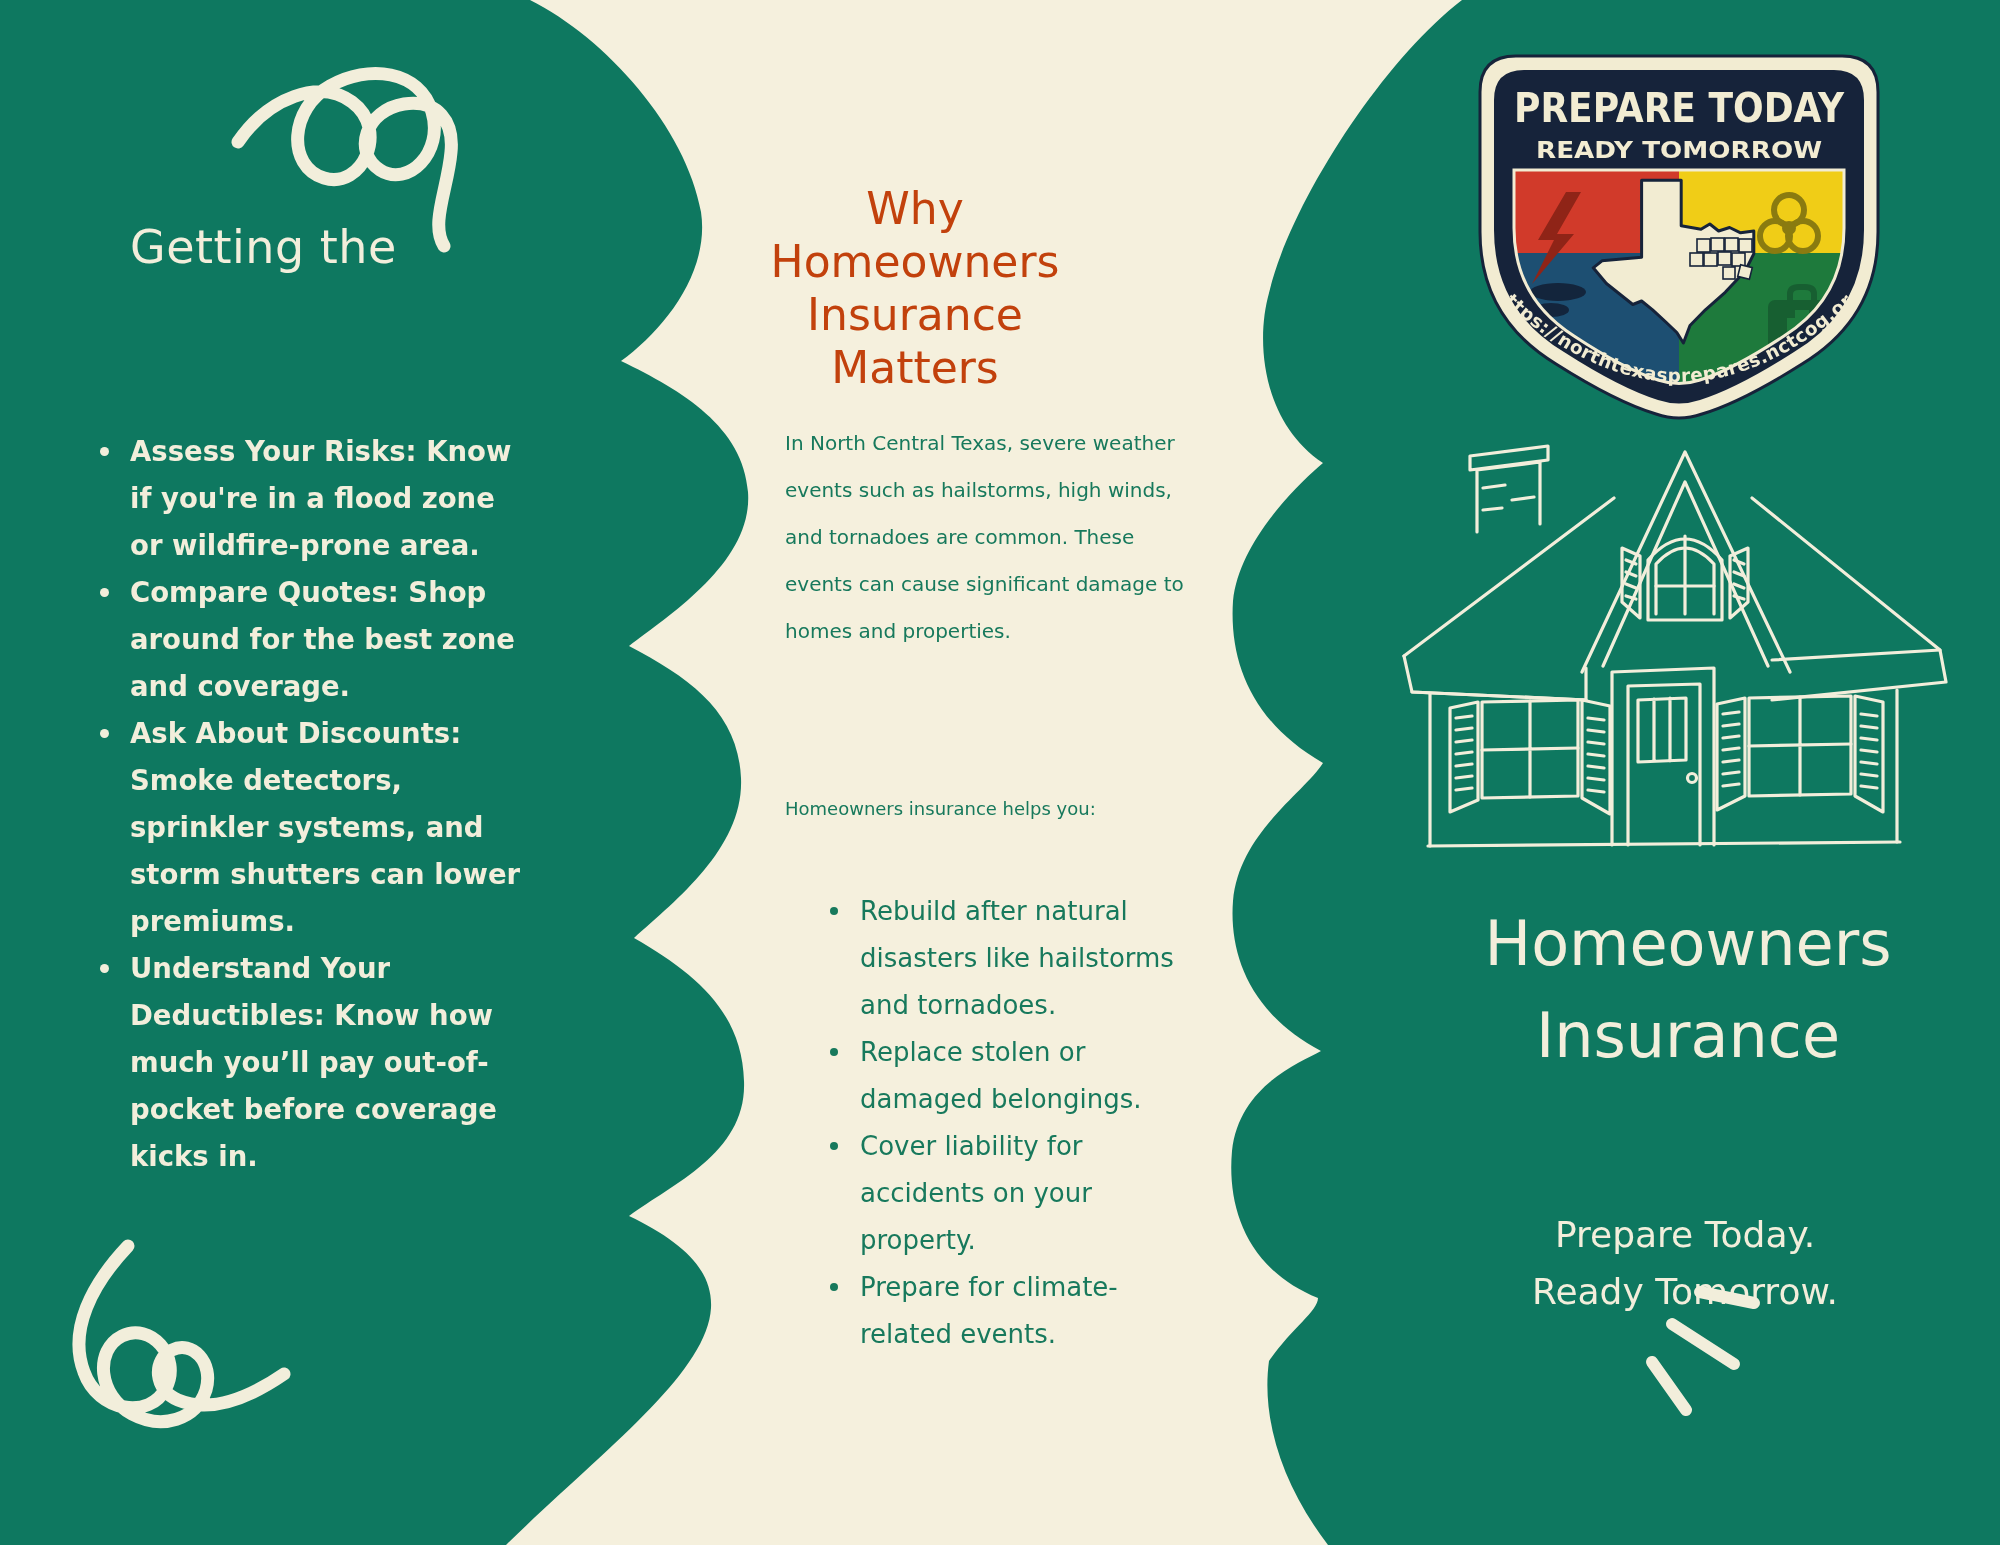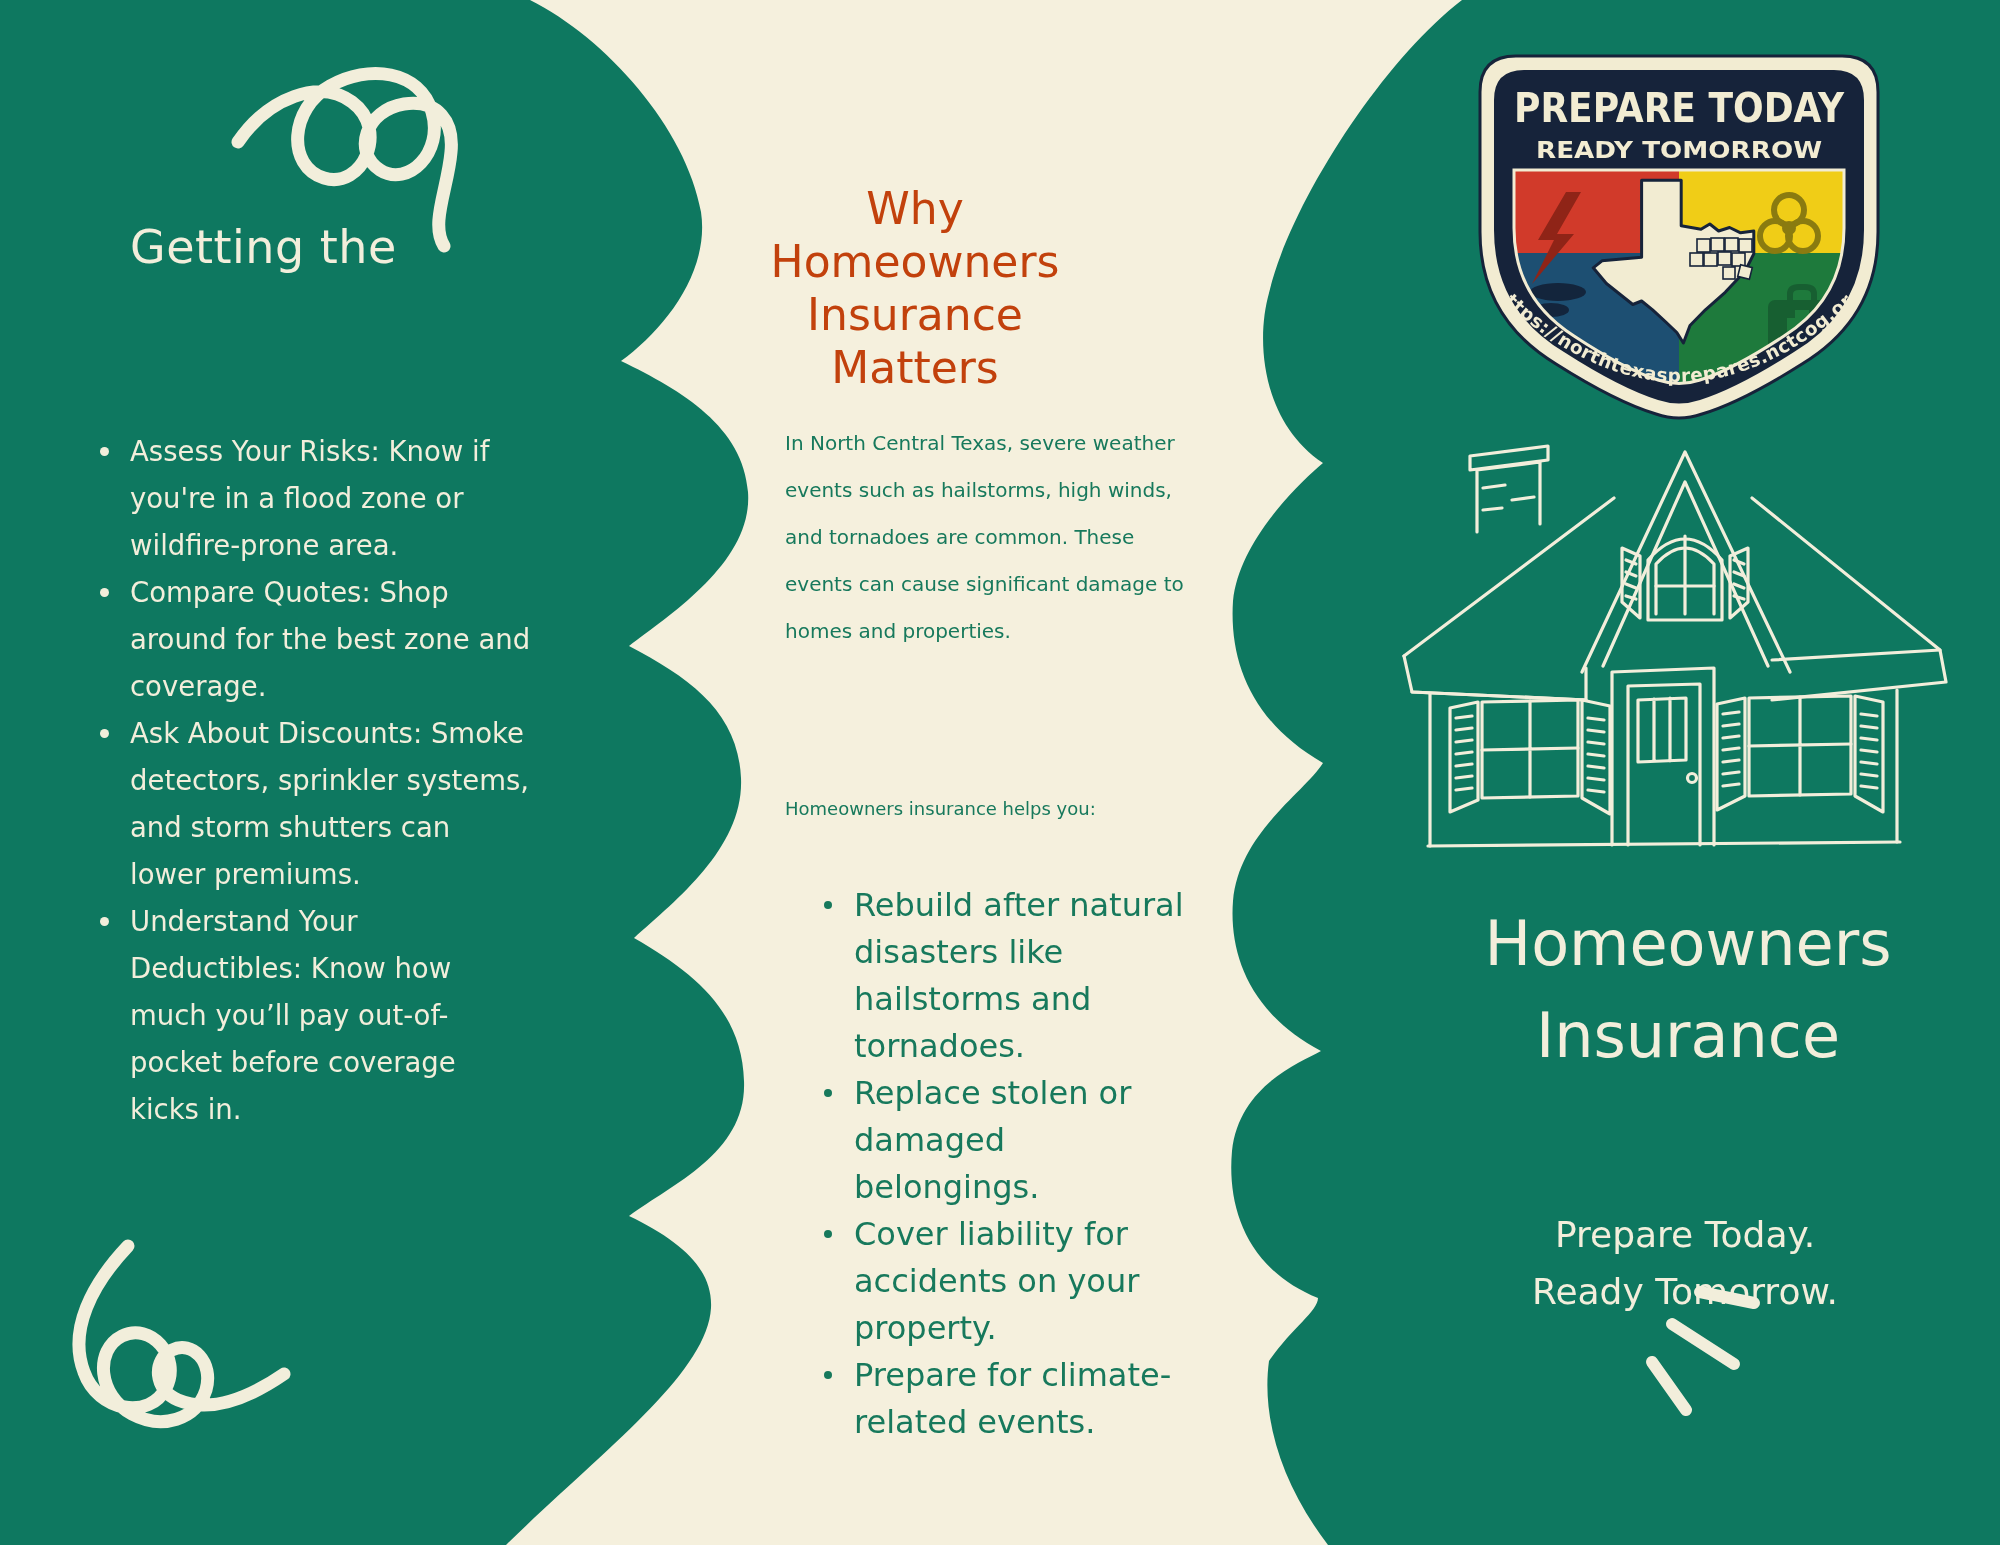--- a/index.html
+++ b/index.html
@@ -9,34 +9,34 @@
     font-family:"DejaVu Sans","Liberation Sans",sans-serif;
   }
   svg.art{position:absolute;left:0;top:0;z-index:1;}
   .txt{position:absolute;z-index:2;}
   
   .lp-heading{
     left:130px; top:220px; width:480px;
     font-size:46px; line-height:55px; color:#f2eedb; letter-spacing:.5px;
   }
   .lp-list{ left:96px; top:428px; width:436px; list-style:none; margin:0; padding:0;
-    color:#f2eedb; font-size:27.5px; line-height:47px;}
+    color:#f2eedb; font-size:27.5px; line-height:47px;font-weight:bold;}
   .lp-list li{position:relative; padding-left:34px; margin:0;}
   .lp-list li::before{content:""; position:absolute; left:4px; top:19px;
     width:9px; height:9px; border-radius:50%; background:#f2eedb;}
   
   .mid-heading{ left:615px; top:182px; width:600px; text-align:center;
     color:#c2410c; font-size:44px; line-height:53px;}
   .mid-heading span{display:block;}
   .mid-intro{ left:785px; top:420px; width:412px;
     color:#17795c; font-size:20px; line-height:47px;}
   .mid-lead{ left:785px; top:785px; width:400px;
     color:#17795c; font-size:18px; line-height:47px;}
-  .mid-list{ left:800px; top:870px; width:388px; list-style:none; margin:12px; padding:0;
-    color:#17795c; font-size:32px; line-height:47px;}
+  .mid-list{ left:800px; top:870px; width:388px; list-style:none; margin:18px; padding:0;
+    color:#17795c; font-size:26px; line-height:47px;}
   .mid-list li{position:relative; padding-left:42px;}
   .mid-list li::before{content:""; position:absolute; left:12px; top:19px;
     width:8px; height:8px; border-radius:50%; background:#17795c;}
   
   .rp-title{ left:1390px; top:898px; width:596px; text-align:center;
     color:#f2eedb; font-size:62px; line-height:92px;}
   .rp-title span{display:block;}
   .rp-tagline{ left:1420px; top:1206px; width:530px; text-align:center;
     color:#f2eedb; font-size:36px; line-height:57px;}
   .rp-tagline span{display:block;}

